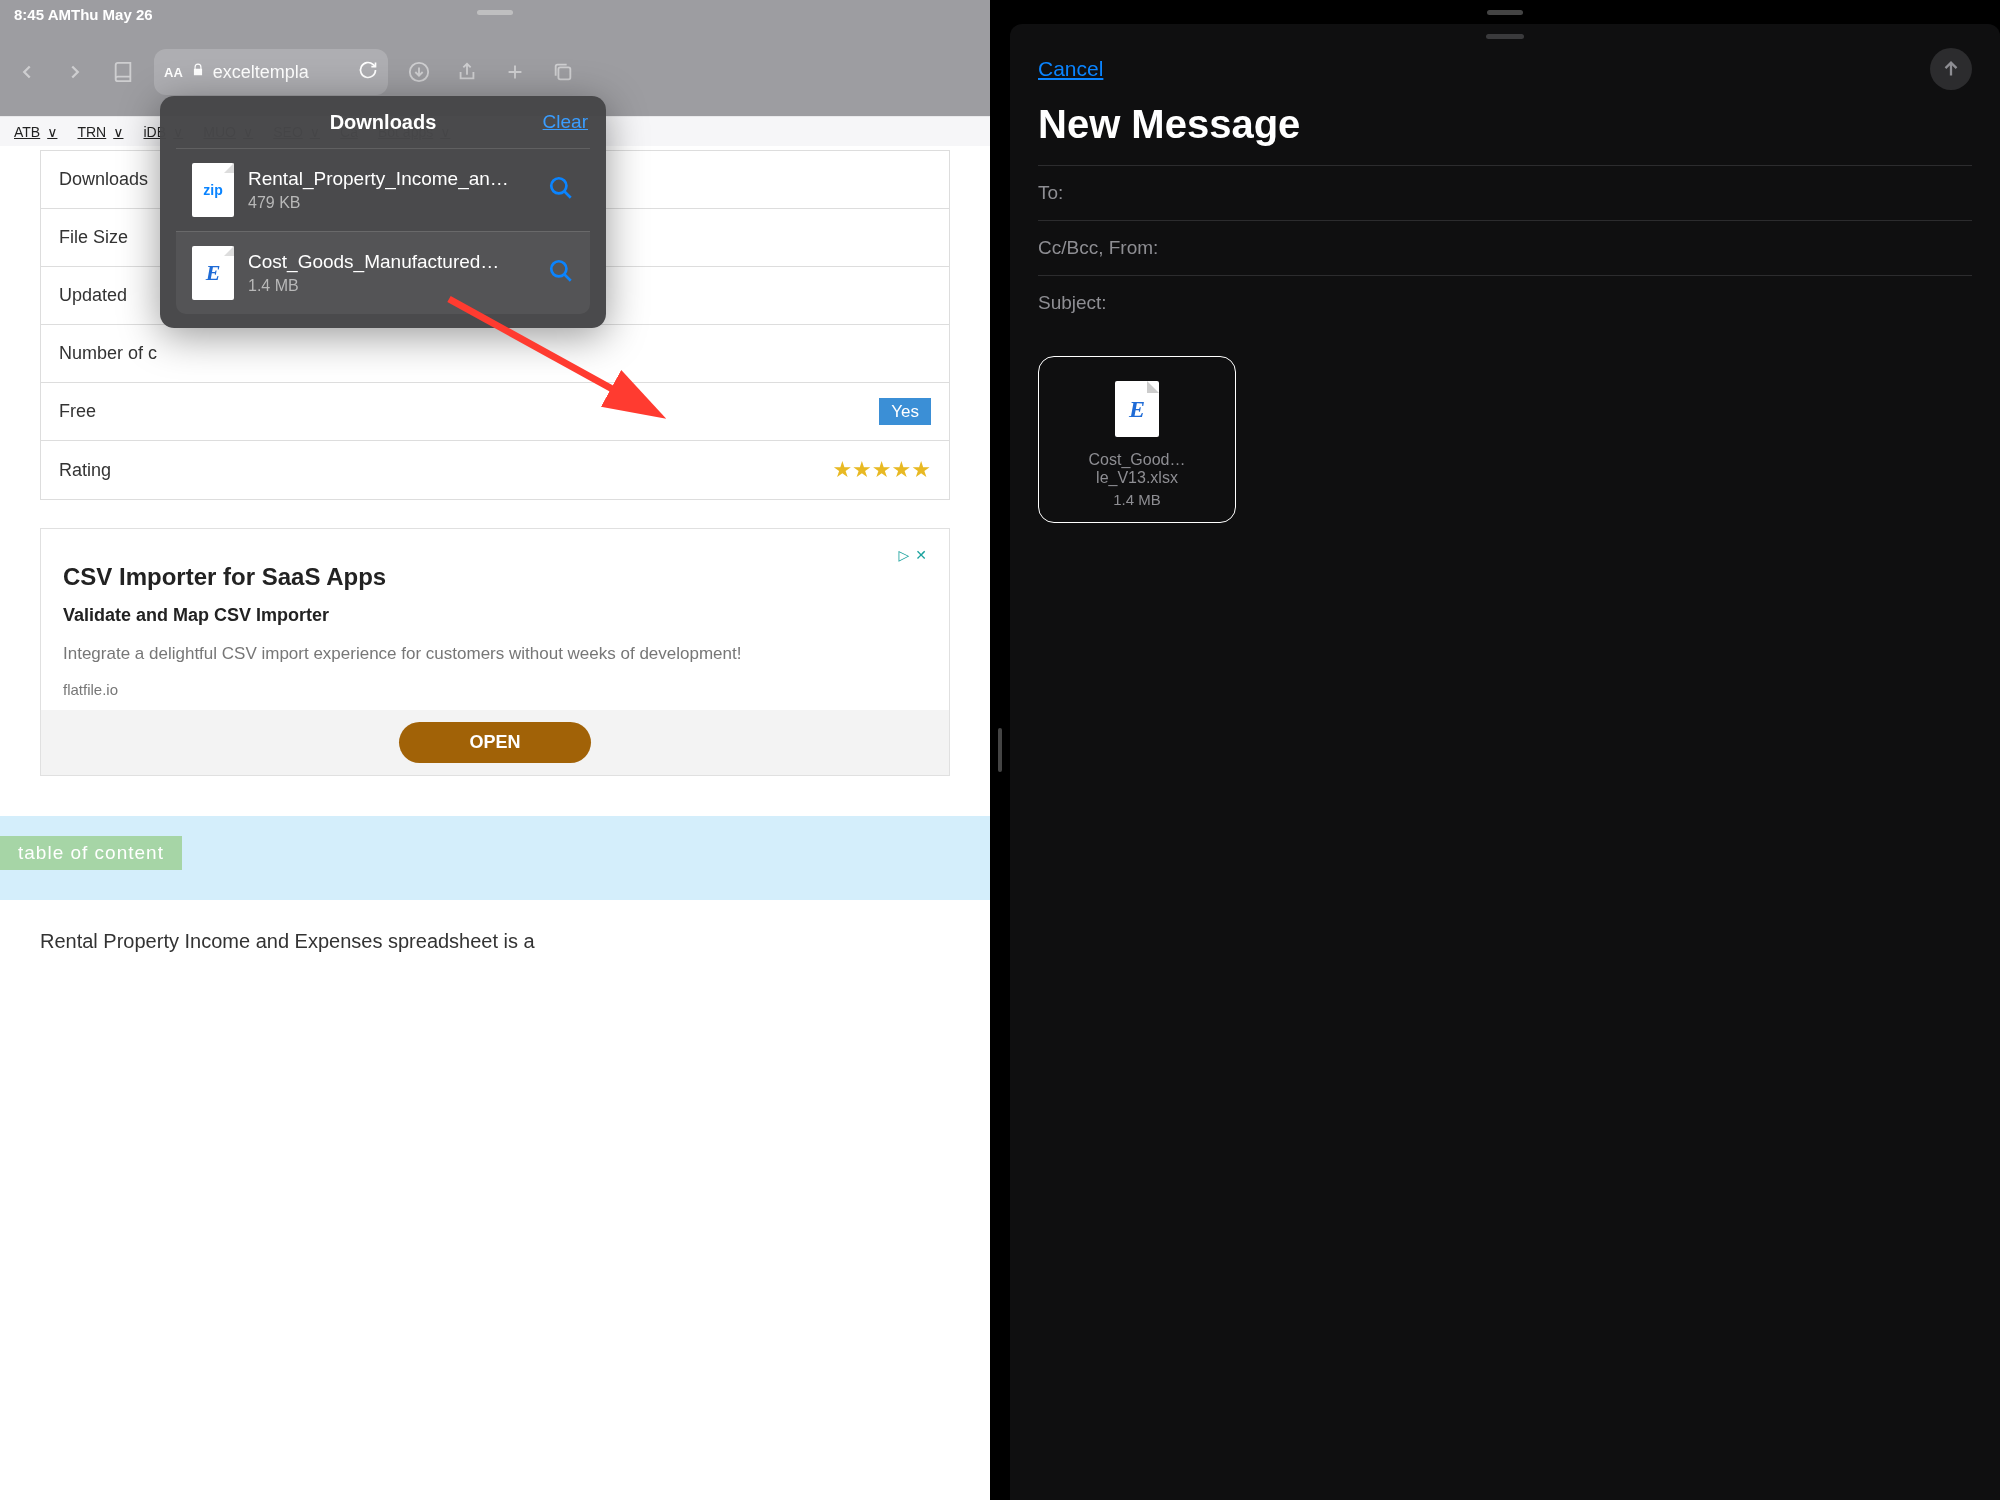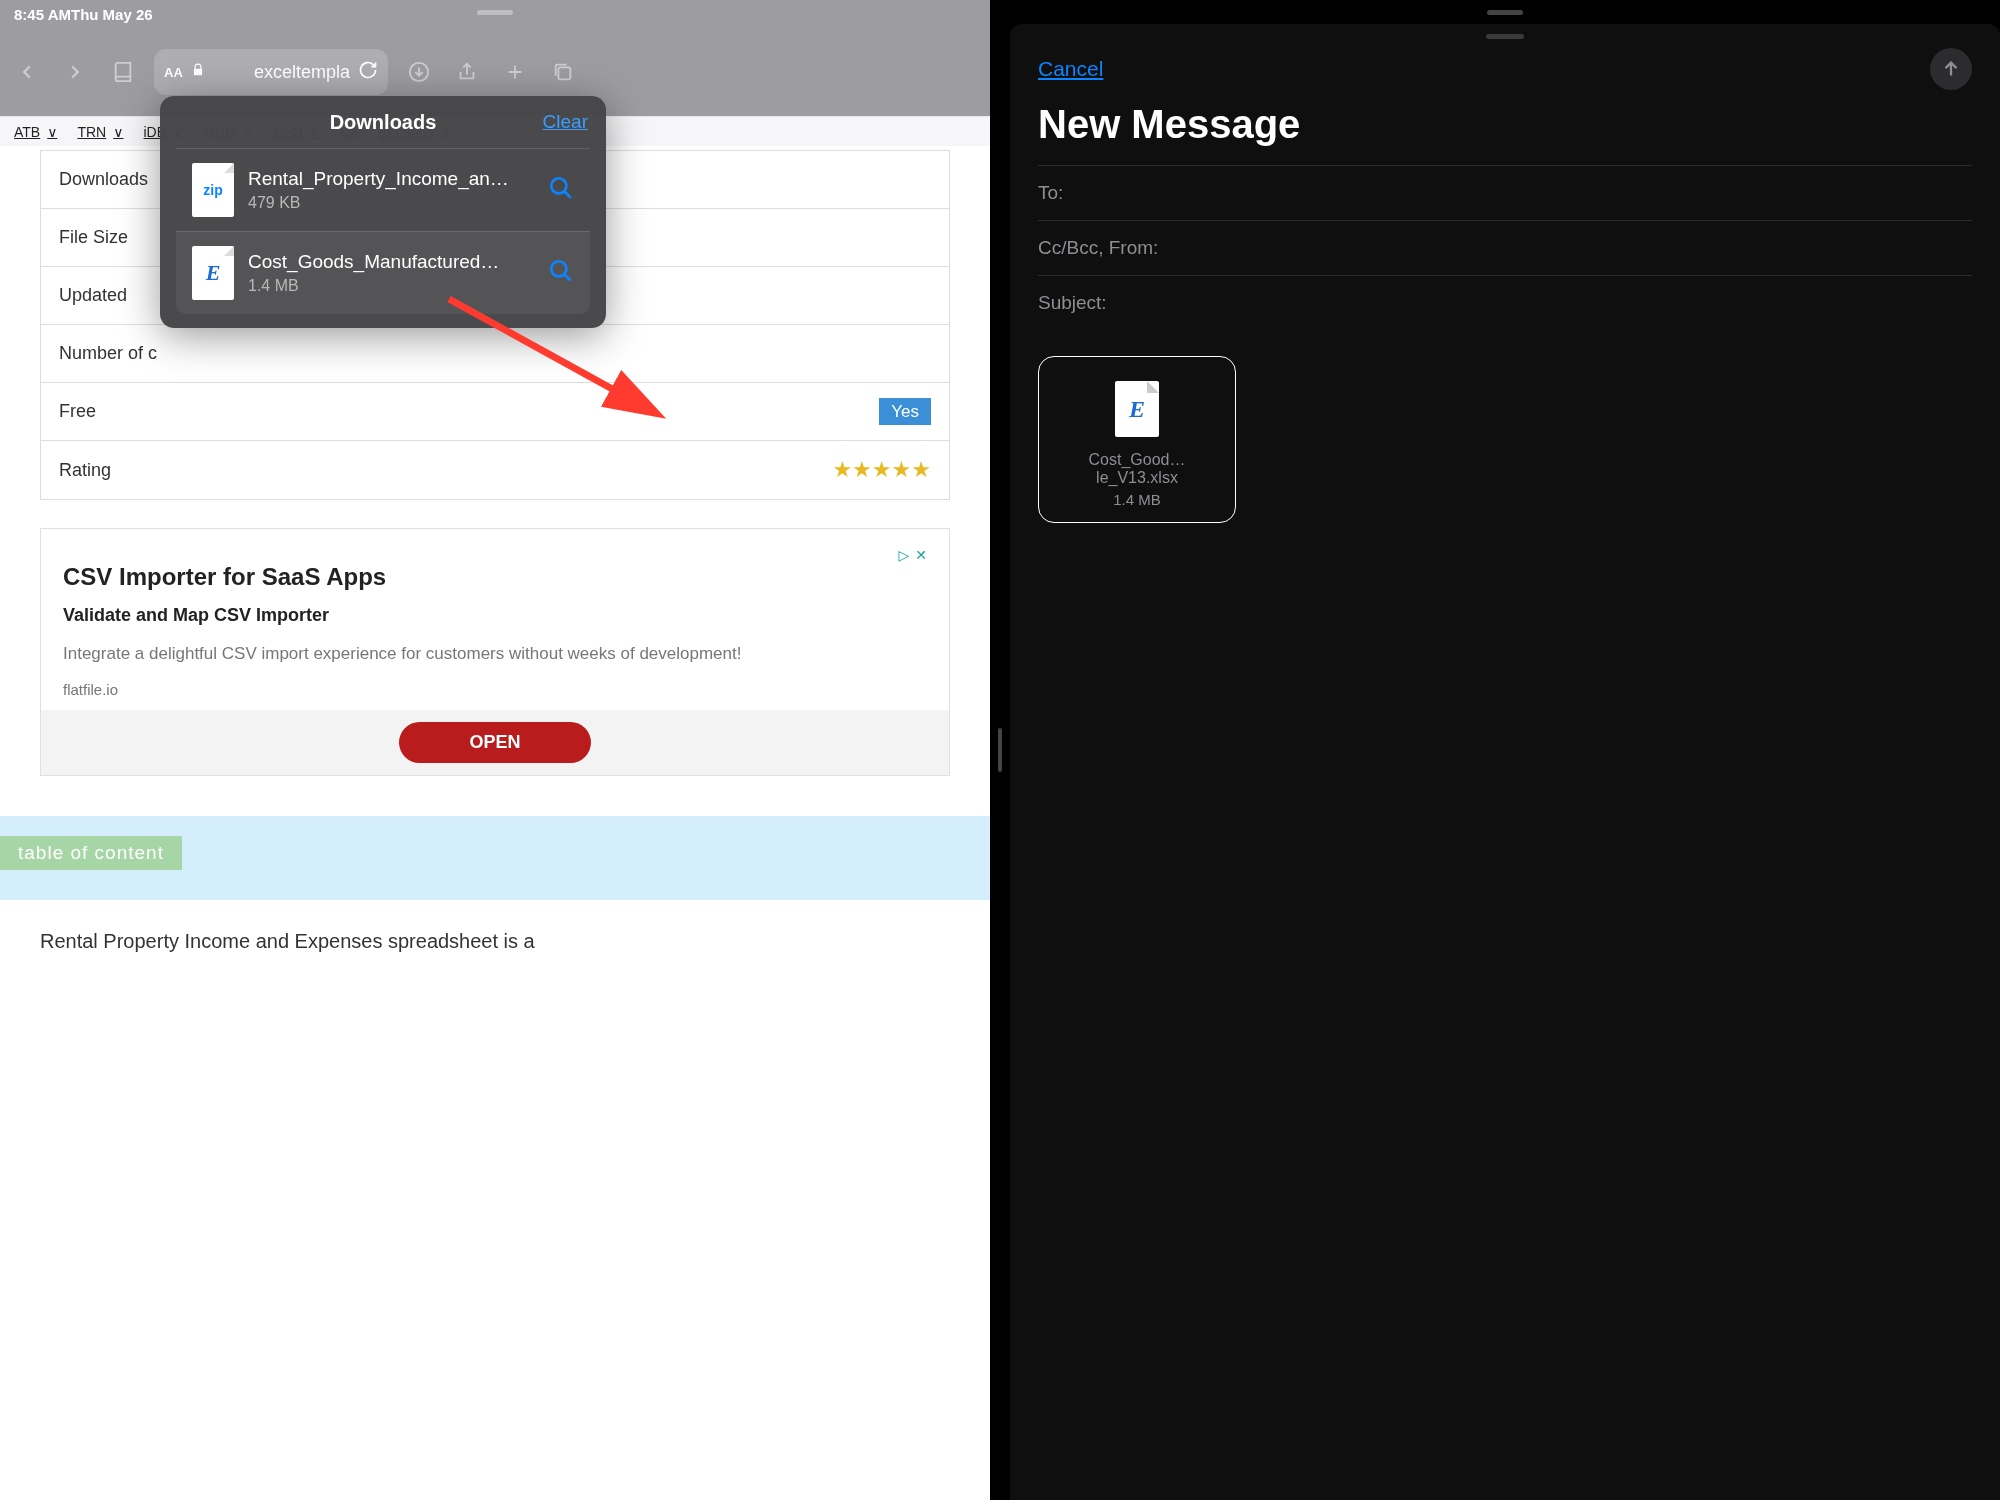--- a/index.html
+++ b/index.html
@@ -9,41 +9,41 @@
 
 .safari-pane { width: 49.5%; height: 100%; background: #fff; display: flex; flex-direction: column; position: relative; }
 .safari-header { background: rgba(140,140,145,0.85); height: 116px; display: flex; flex-direction: column; }
 .status-left { height: 28px; display: flex; align-items: center; padding: 0 14px; gap: 0; color: #fff; font-size: 15px; font-weight: 600; }
 .status-grabber { position: absolute; top: 10px; left: 50%; transform: translateX(-50%); width: 36px; height: 5px; background: rgba(200,200,200,0.8); border-radius: 3px; }
 .safari-toolbar { flex: 1; display: flex; align-items: center; padding: 0 10px; gap: 14px; }
 .nav-btn { width: 34px; height: 34px; display: flex; align-items: center; justify-content: center; color: rgba(255,255,255,0.5); }
 .nav-btn svg { width: 22px; height: 22px; }
 .urlbar { flex: 0 0 234px; height: 46px; background: rgba(255,255,255,0.18); border-radius: 12px; display: flex; align-items: center; padding: 0 10px; gap: 8px; color: #fff; }
 .urlbar .aa { font-size: 13px; font-weight: 700; }
-.urlbar .url { font-size: 18px; font-weight: 400; flex: 1; overflow: hidden; white-space: nowrap; text-align: right; }
+.urlbar .url { font-size: 18px; font-weight: 400; flex: 1; overflow: hidden; white-space: nowrap; }
 .bookmark-bar { height: 30px; background: rgba(245,245,247,0.92); border-top: 1px solid rgba(0,0,0,0.05); display: flex; align-items: center; padding: 0 14px; gap: 20px; font-size: 14px; color: #222; overflow: hidden; }
 .bm-item { display: flex; align-items: center; gap: 7px; text-decoration: underline; }
 
 .page-content { flex: 1; background: #fff; overflow: hidden; position: relative; padding-top: 4px; }
 .info-table { margin: 0 40px; border: 1px solid #ddd; }
 .info-row { display: flex; align-items: center; height: 58px; border-bottom: 1px solid #ddd; padding: 0 18px; font-size: 18px; color: #333; }
 .info-row:last-child { border-bottom: none; }
 .info-row .val { margin-left: auto; }
 .yes-badge { background: #3b8fd6; color: #fff; padding: 4px 12px; font-size: 17px; }
 .stars { color: #e8b923; font-size: 22px; letter-spacing: 0px; }
 
 .ad-box { margin: 28px 40px 0 40px; border: 1px solid #e0e0e0; background: #fff; }
 .ad-inner { padding: 18px 22px 12px 22px; }
 .ad-top { display: flex; justify-content: flex-end; gap: 6px; font-size: 14px; }
 .ad-title { font-size: 24px; font-weight: 700; color: #222; margin-bottom: 14px; }
 .ad-sub { font-size: 18px; font-weight: 600; color: #222; margin-bottom: 16px; }
 .ad-body { font-size: 17px; color: #777; line-height: 1.45; margin-bottom: 14px; }
 .ad-src { font-size: 15px; color: #777; }
 .ad-btnbar { background: #f3f3f3; padding: 12px 0; display: flex; justify-content: center; }
-.ad-open { background: #b91c1c; color: #fff; border: none; border-radius: 22px; padding: 10px 70px; font-size: 18px; font-weight: 600; }
+.ad-open { background: #a16207; color: #fff; border: none; border-radius: 22px; padding: 10px 70px; font-size: 18px; font-weight: 600; }
 
 .toc-strip { margin-top: 40px; background: #d4eefb; padding: 20px 0 30px 0; }
 .toc-badge { background: #a6d5a6; color: #fff; padding: 6px 18px; font-size: 19px; letter-spacing: 1px; display: inline-block; }
 .article-text { padding: 30px 40px; font-size: 20px; color: #333; text-align: justify; }
 
 
 .downloads-popover { position: absolute; top: 96px; left: 160px; width: 446px; background: rgba(70,70,72,0.98); border-radius: 14px; box-shadow: 0 8px 40px rgba(0,0,0,0.4); overflow: hidden; }
 .dp-header { display: flex; align-items: center; justify-content: center; height: 52px; position: relative; color: #fff; font-size: 20px; font-weight: 600; }
 .dp-clear { position: absolute; right: 18px; color: #3a9dff; font-size: 19px; font-weight: 400; text-decoration: underline; }
 .dp-item { display: flex; align-items: center; padding: 14px 16px; gap: 14px; border-top: 1px solid rgba(255,255,255,0.12); margin: 0 16px; }

